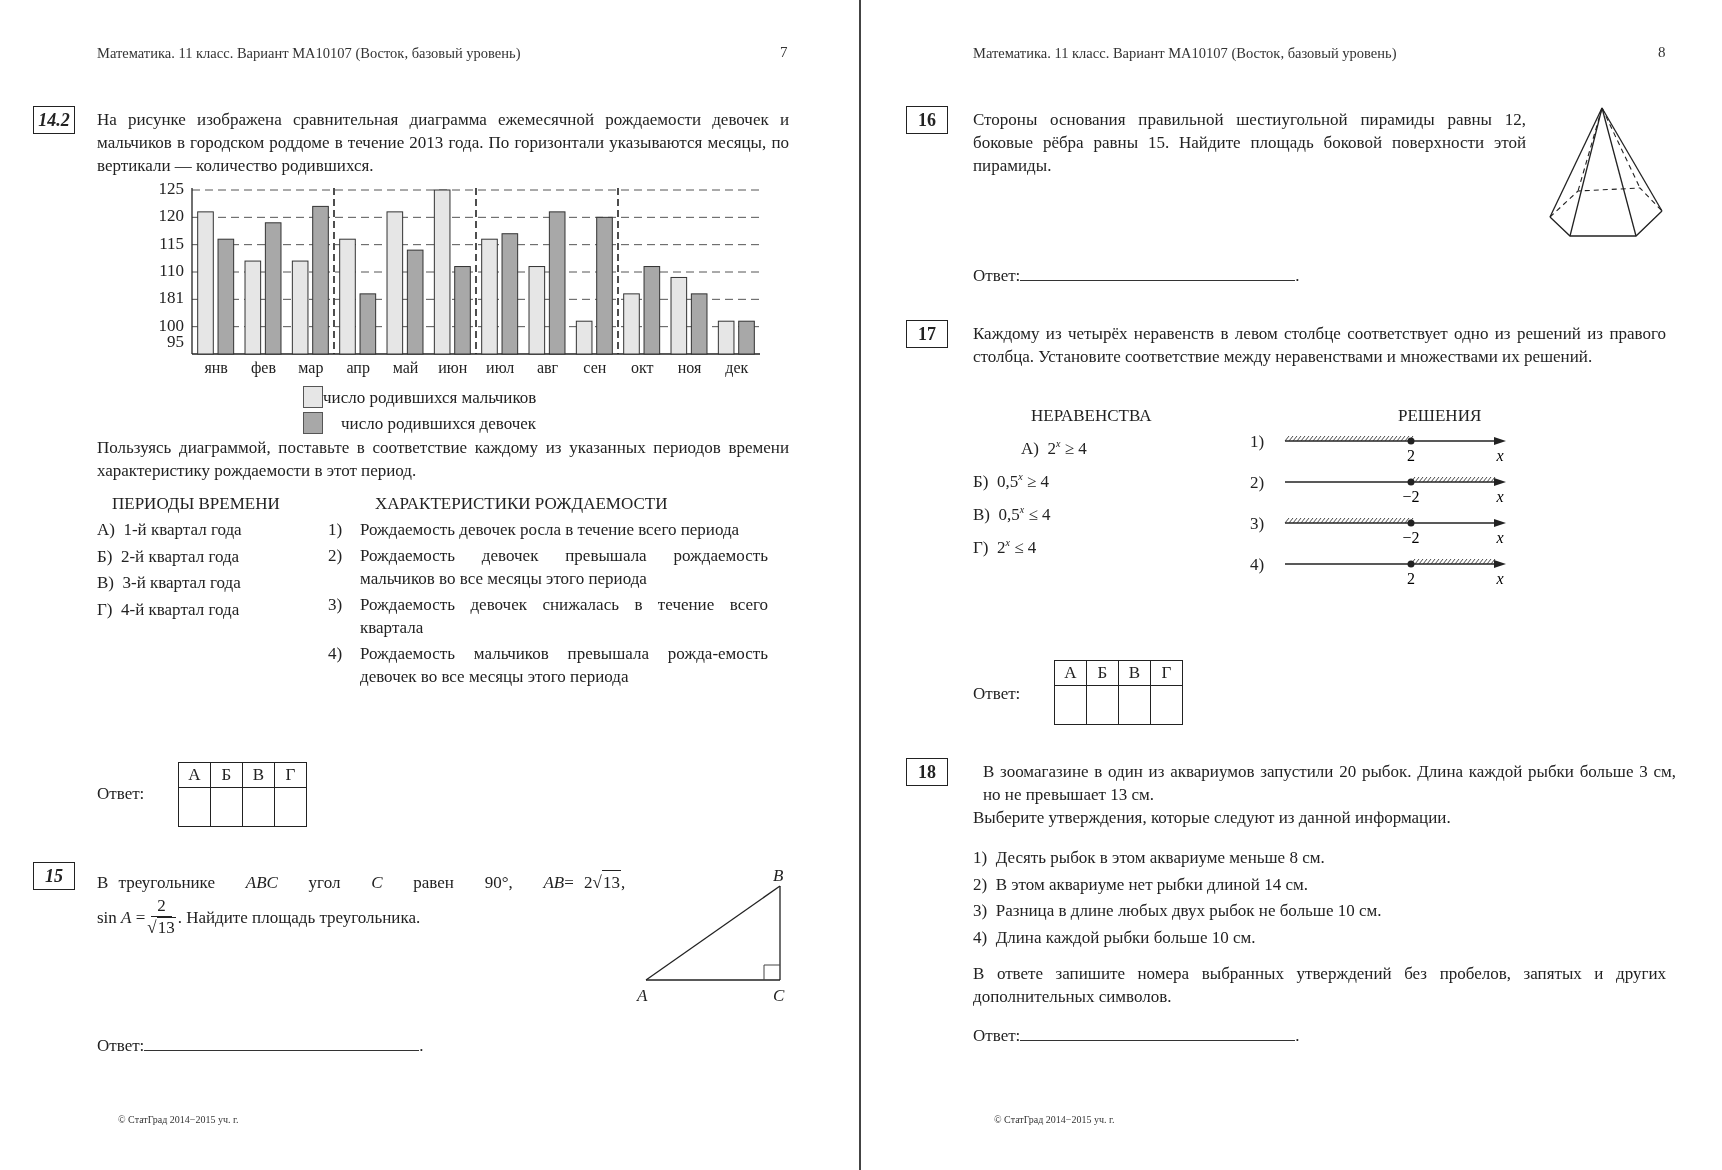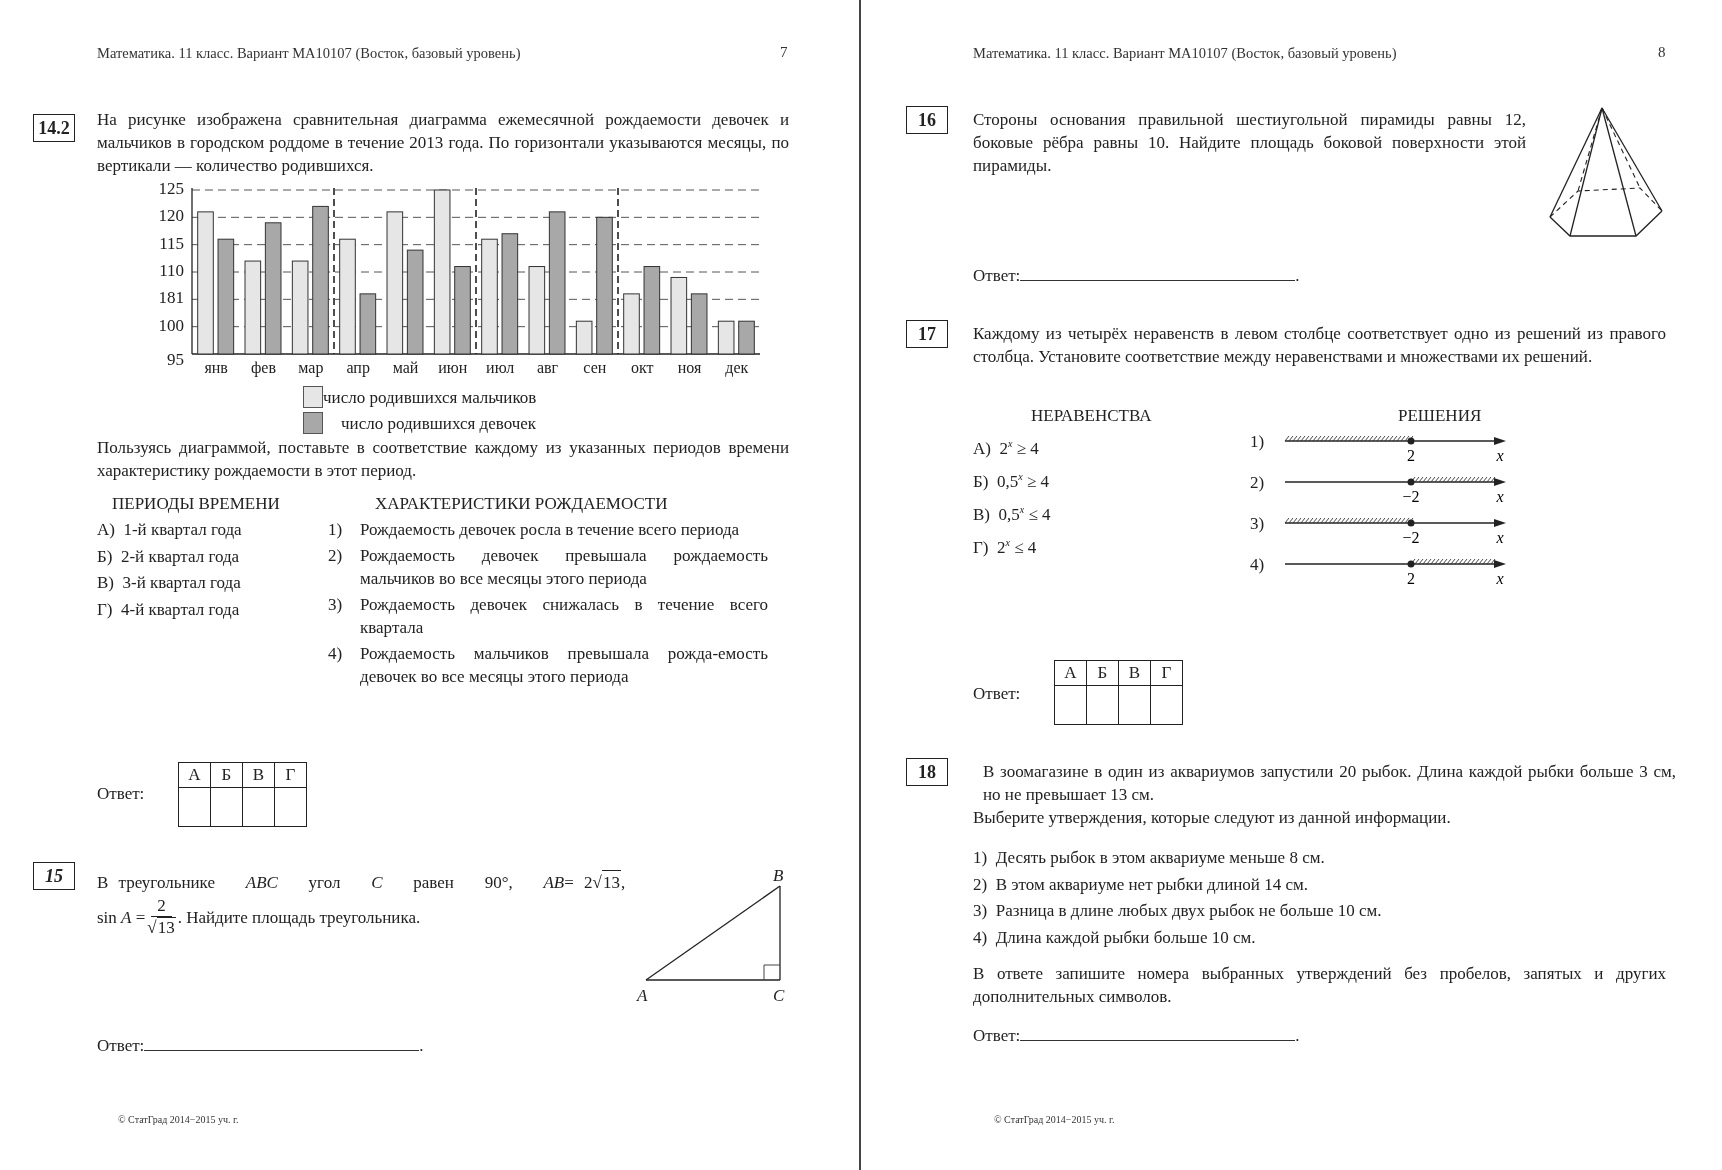--- a/index.html
+++ b/index.html
@@ -29,21 +29,21 @@
   .it { font-style:italic; }
   .sq { display:inline-block; border-top:1px solid #222; padding:0 1px; }
 </style>
 </head>
 <body>
 
 <div class="page" id="page-left">
   <div class="abs hdr" style="left:97px;top:45px;">Математика. 11 класс. Вариант МА10107 (Восток, базовый уровень)</div>
   <div class="abs pnum" style="left:780px;top:44px;">7</div>
 
-  <div class="tnum" style="left:33px;top:114px;width:40px;">14.2</div>
+  <div class="tnum" style="left:33px;top:106px;width:40px;font-style:italic;">14.2</div>
   <div class="abs txt" style="left:97px;top:108px;width:692px;">На рисунке изображена сравнительная диаграмма ежемесячной рождаемости девочек и мальчиков в городском роддоме в течение 2013 года. По горизонтали указываются месяцы, по вертикали — количество родившихся.</div>
 
   <div class="abs" style="left:120px;top:176px;width:640px;height:220px;">
     <svg id="chart-svg" width="640" height="220">
         <line x1="72" y1="150.66666666666666" x2="640" y2="150.66666666666666" stroke="#555" stroke-width="1" stroke-dasharray="8,5"></line>
         <line x1="72" y1="123.33333333333334" x2="640" y2="123.33333333333334" stroke="#555" stroke-width="1" stroke-dasharray="8,5"></line>
         <line x1="72" y1="96" x2="640" y2="96" stroke="#555" stroke-width="1" stroke-dasharray="8,5"></line>
         <line x1="72" y1="68.66666666666667" x2="640" y2="68.66666666666667" stroke="#555" stroke-width="1" stroke-dasharray="8,5"></line>
         <line x1="72" y1="41.333333333333314" x2="640" y2="41.333333333333314" stroke="#555" stroke-width="1" stroke-dasharray="8,5"></line>
         <line x1="72" y1="14" x2="640" y2="14" stroke="#555" stroke-width="1" stroke-dasharray="8,5"></line>
@@ -72,21 +72,21 @@
         <line x1="498" y1="12" x2="498" y2="178" stroke="#222" stroke-width="1.6" stroke-dasharray="7,4"></line>
         <rect x="503.68" y="117.86666666666667" width="15.620000000000001" height="60.133333333333326" fill="#e6e6e6" stroke="#333" stroke-width="1"></rect>
         <rect x="524.0333333333333" y="90.53333333333333" width="15.620000000000001" height="87.46666666666667" fill="#a8a8a8" stroke="#333" stroke-width="1"></rect>
         <rect x="551.0133333333333" y="101.46666666666667" width="15.620000000000001" height="76.53333333333333" fill="#e6e6e6" stroke="#333" stroke-width="1"></rect>
         <rect x="571.3666666666667" y="117.86666666666667" width="15.620000000000001" height="60.133333333333326" fill="#a8a8a8" stroke="#333" stroke-width="1"></rect>
         <rect x="598.3466666666667" y="145.2" width="15.620000000000001" height="32.80000000000001" fill="#e6e6e6" stroke="#333" stroke-width="1"></rect>
         <rect x="618.7" y="145.2" width="15.620000000000001" height="32.80000000000001" fill="#a8a8a8" stroke="#333" stroke-width="1"></rect>
       </svg>
   </div>
   <div class="abs" id="chart-ylabels" style="left:0;top:0;">
-      <div class="chart-ylbl" style="left: 144px; top: 350px;">95</div>
+      <div class="chart-ylbl" style="left: 144px; top: 332px;">95</div>
       <div class="chart-ylbl" style="left: 144px; top: 315.667px;">100</div>
       <div class="chart-ylbl" style="left: 144px; top: 288.333px;">181</div>
       <div class="chart-ylbl" style="left: 144px; top: 261px;">110</div>
       <div class="chart-ylbl" style="left: 144px; top: 233.667px;">115</div>
       <div class="chart-ylbl" style="left: 144px; top: 206.333px;">120</div>
       <div class="chart-ylbl" style="left: 144px; top: 179px;">125</div>
     </div>
   <div class="abs" id="chart-xlabels" style="left:0;top:0;">
       <div class="chart-xlbl" style="left: 193.667px; top: 359px;">янв</div>
       <div class="chart-xlbl" style="left: 241px; top: 359px;">фев</div>
@@ -199,21 +199,21 @@
   <div class="abs footer" style="left:118px;top:1114px;">© СтатГрад 2014−2015 уч. г.</div>
 </div>
 
 <div class="divider"></div>
 
 <div class="page" id="page-right">
   <div class="abs hdr" style="left:111px;top:45px;">Математика. 11 класс. Вариант МА10107 (Восток, базовый уровень)</div>
   <div class="abs pnum" style="left:796px;top:44px;">8</div>
 
   <div class="tnum" style="left:44px;top:106px;width:40px;">16</div>
-  <div class="abs txt" style="left:111px;top:108px;width:553px;">Стороны основания правильной шестиугольной пирамиды равны 12, боковые рёбра равны 10. Найдите площадь боковой поверхности этой пирамиды.</div>
+  <div class="abs txt" style="left:111px;top:108px;width:553px;">Стороны основания правильной шестиугольной пирамиды равны 12, боковые рёбра равны 15. Найдите площадь боковой поверхности этой пирамиды.</div>
   <svg class="abs" style="left:666px;top:100px;" width="140" height="140">
     <g stroke="#222" stroke-width="1.3" fill="none">
       <polyline points="22,117 42,136 108,136 134,111"></polyline>
       <line x1="74" y1="8" x2="22" y2="117"></line>
       <line x1="74" y1="8" x2="42" y2="136"></line>
       <line x1="74" y1="8" x2="108" y2="136"></line>
       <line x1="74" y1="8" x2="134" y2="111"></line>
     </g>
     <g stroke="#222" stroke-width="1.1" fill="none" stroke-dasharray="5,4">
       <polyline points="22,117 50,91 112,88 134,111"></polyline>
@@ -225,21 +225,21 @@
     <span>Ответ:</span><span class="ans-line"></span>.
   </div>
 
   <div class="tnum" style="left:44px;top:320px;width:40px;">17</div>
   <div class="abs txt" style="left:111px;top:322px;width:693px;">Каждому из четырёх неравенств в левом столбце соответствует одно из решений из правого столбца. Установите соответствие между неравенствами и множествами их решений.</div>
 
   <div class="abs line" style="left:169px;top:404px;">НЕРАВЕНСТВА</div>
   <div class="abs line" style="left:536px;top:404px;">РЕШЕНИЯ</div>
 
   <div class="abs" style="left:111px;top:432px;">
-    <div class="line" style="height:33px;"><span>А)</span>&nbsp; <span>2</span><span class="sup">x</span> <span>≥ 4</span></div>
+    <div class="line" style="height:33px;margin-left:48px;"><span>А)</span>&nbsp; <span>2</span><span class="sup">x</span> <span>≥ 4</span></div>
     <div class="line" style="height:33px;"><span>Б)</span>&nbsp; <span>0,5</span><span class="sup">x</span> <span>≥ 4</span></div>
     <div class="line" style="height:33px;"><span>В)</span>&nbsp; <span>0,5</span><span class="sup">x</span> <span>≤ 4</span></div>
     <div class="line" style="height:33px;"><span>Г)</span>&nbsp; <span>2</span><span class="sup">x</span> <span>≤ 4</span></div>
   </div>
 
   <div class="abs" id="solutions-container" style="left:0;top:0;">
       <div style="position: absolute; left: 378px; top: 430px; width: 260px; height: 40px;">
         <span class="line" style="position: absolute; left: 10px; top: 0px;">1)</span>
         <svg width="240" height="40" style="position: absolute; left: 40px; top: 0px;">
           <line x1="5" y1="11" x2="218" y2="11" stroke="#222" stroke-width="1.4"></line>

